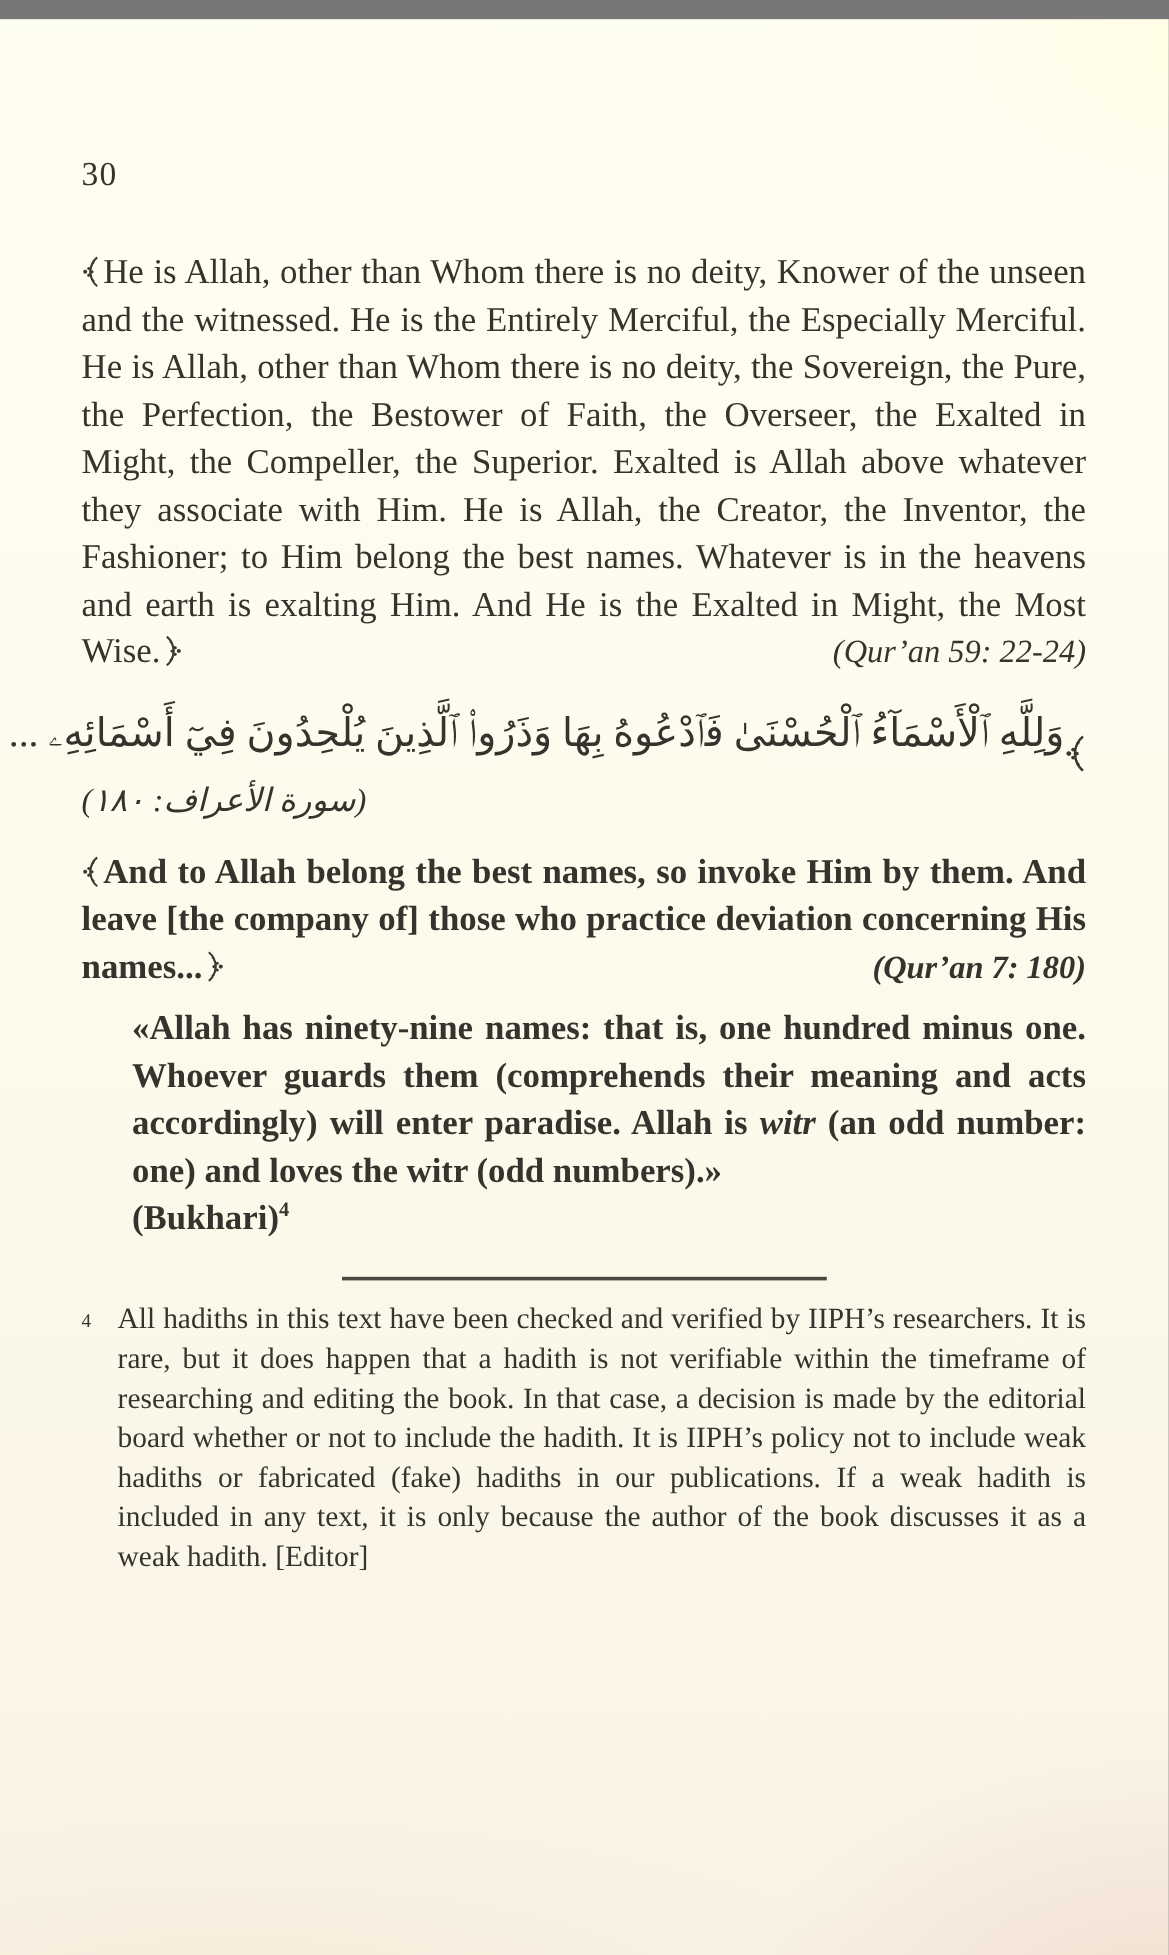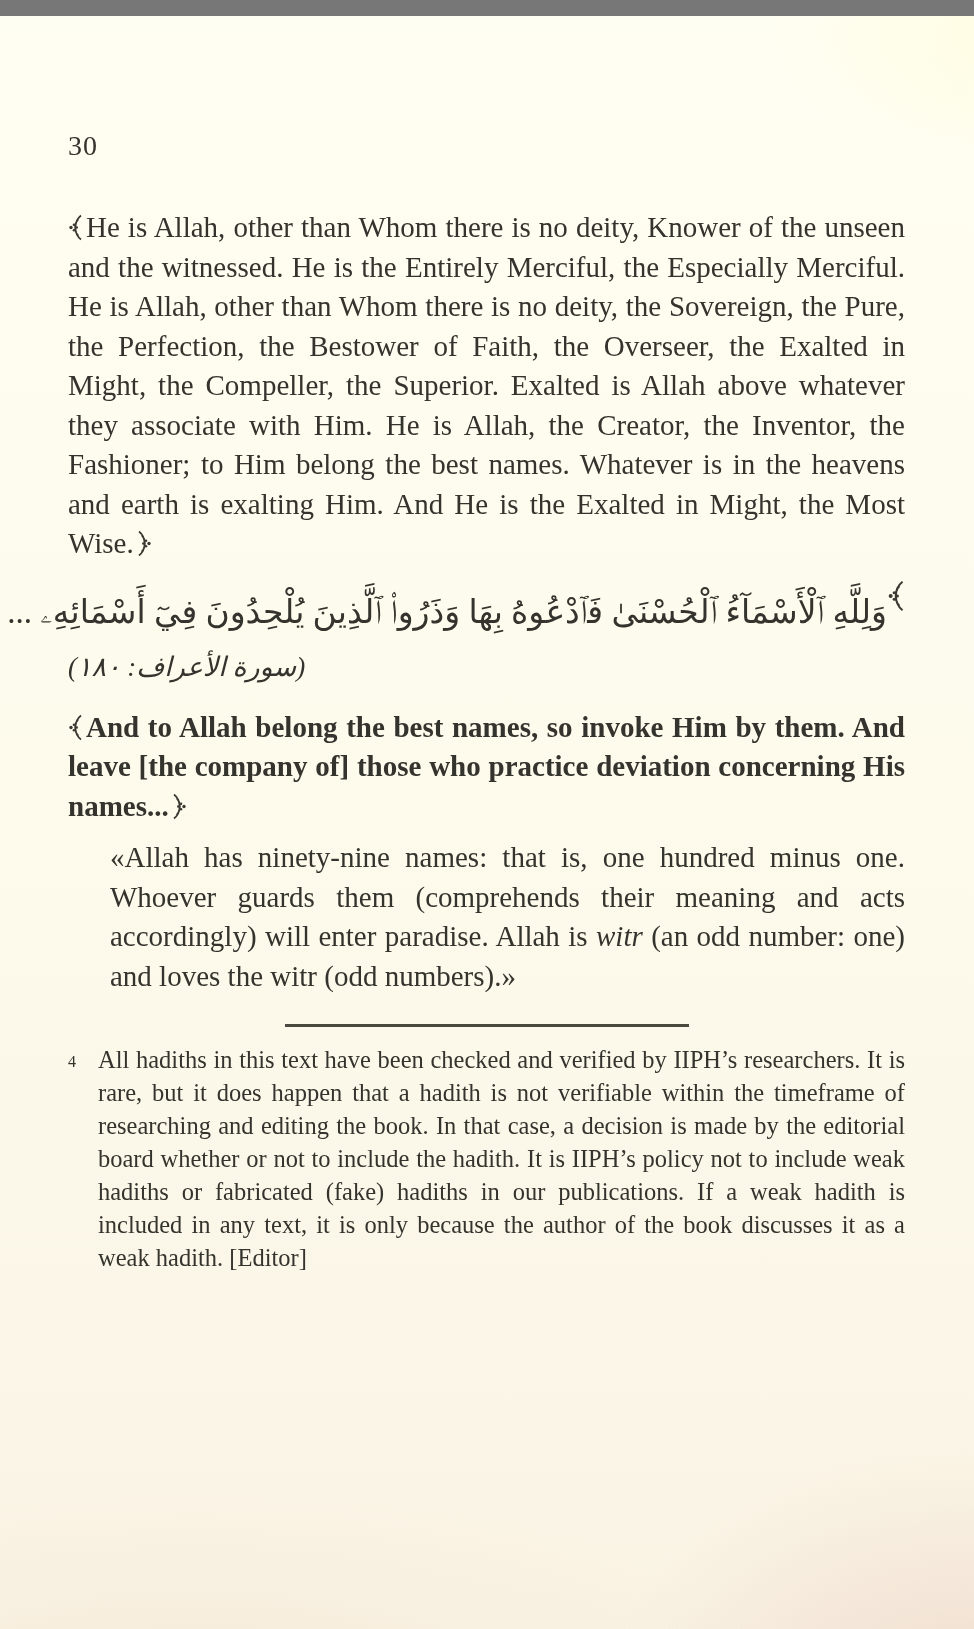--- a/index.html
+++ b/index.html
@@ -22,28 +22,28 @@
   .running-title{font-style:italic;margin-left:47px;}
   p{margin:0;}
   .body-text{font-size:29px;line-height:39.5px;text-align:justify;}
   .quote-1{margin-top:44px;}
   .ref{float:right;font-style:italic;font-size:27px;}
   .ornate{display:inline-block;vertical-align:-4px;margin-right:3px;}
   .ornate.close{transform:scaleX(-1);margin:0 0 0 3px;}
   .arabic-verse{
     margin-top:16px;height:64px;direction:rtl;text-align:center;
     font-size:33px;line-height:64px;white-space:nowrap;
-    display:flex;align-items:flex-start;justify-content:space-between;
+    display:flex;align-items:flex-end;justify-content:space-between;
   }
   .arabic-text{flex:1;text-align:center;}
   .verse-caption{margin-top:4px;direction:rtl;text-align:left;font-size:27px;line-height:38px;font-style:italic;}
   .quote-2{margin-top:22px;font-weight:bold;}
   .para{margin-top:10px;}
   .indent{text-indent:40px;}
-  .hadith{margin:12px 0 0 42px;font-size:29px;line-height:39.5px;text-align:justify;}
+  .hadith{margin:12px 0 0 42px;font-size:29px;line-height:39.5px;text-align:justify;font-weight:bold;}
   .hadith-attrib{text-align:left;}
   .sup{font-size:17px;vertical-align:super;line-height:0;}
   .italic{font-style:italic;}
   .closing{margin-top:12px;}
   .fn-divider{margin-top:28px;width:404px;border:0;border-top:3px solid #4a493f;}
   .footnote{margin-top:16px;display:flex;font-size:24.5px;line-height:33px;}
   .fn-marker{flex:0 0 30px;font-size:16px;padding-top:2px;}
   .fn-text{flex:1;text-align:justify;}
   svg.orn{display:block;}
 </style>
@@ -68,21 +68,21 @@
             </g>
           </svg></span><span>He is Allah, other than Whom there is no deity, Knower of the unseen and the witnessed. He is the Entirely Merciful, the Especially Merciful. He is Allah, other than Whom there is no deity, the Sovereign, the Pure, the Perfection, the Bestower of Faith, the Overseer, the Exalted in Might, the Compeller, the Superior. Exalted is Allah above whatever they associate with Him. He is Allah, the Creator, the Inventor, the Fashioner; to Him belong the best names. Whatever is in the heavens and earth is exalting Him. And He is the Exalted in Might, the Most Wise.</span><span class="ornate close"><svg class="orn" width="15" height="27" viewBox="0 0 15 27">
             <path d="M13 1.5 C5.5 7.5 5.5 19.5 13 25.5" stroke="#3a3a33" fill="none" stroke-width="1.7"></path>
             <path d="M10.5 5.5 C6 9.5 6 17.5 10.5 21.5" stroke="#3a3a33" fill="none" stroke-width="1.2"></path>
             <g fill="#3a3a33">
               <circle cx="3" cy="13.5" r="1.7"></circle>
               <circle cx="6" cy="10.7" r="1.3"></circle>
               <circle cx="6" cy="16.3" r="1.3"></circle>
               <circle cx="8.7" cy="13.5" r="1.3"></circle>
             </g>
-          </svg></span></p>
+          </svg></span><span class="ref">(Qur’an 59: 22-24)</span></p>
 
     <div class="arabic-verse">
       <span class="ornate" style="margin:0;">
           <svg class="orn" width="18" height="32" viewBox="0 0 15 27">
             <path d="M13 1.5 C5.5 7.5 5.5 19.5 13 25.5" stroke="#3a3a33" fill="none" stroke-width="1.7"></path>
             <path d="M10.5 5.5 C6 9.5 6 17.5 10.5 21.5" stroke="#3a3a33" fill="none" stroke-width="1.2"></path>
             <g fill="#3a3a33">
               <circle cx="3" cy="13.5" r="1.7"></circle>
               <circle cx="6" cy="10.7" r="1.3"></circle>
               <circle cx="6" cy="16.3" r="1.3"></circle>
@@ -107,25 +107,26 @@
             </g>
           </svg></span><span>And to Allah belong the best names, so invoke Him by them. And leave [the company of] those who practice deviation concerning His names...</span><span class="ornate close"><svg class="orn" width="15" height="27" viewBox="0 0 15 27">
             <path d="M13 1.5 C5.5 7.5 5.5 19.5 13 25.5" stroke="#3a3a33" fill="none" stroke-width="1.7"></path>
             <path d="M10.5 5.5 C6 9.5 6 17.5 10.5 21.5" stroke="#3a3a33" fill="none" stroke-width="1.2"></path>
             <g fill="#3a3a33">
               <circle cx="3" cy="13.5" r="1.7"></circle>
               <circle cx="6" cy="10.7" r="1.3"></circle>
               <circle cx="6" cy="16.3" r="1.3"></circle>
               <circle cx="8.7" cy="13.5" r="1.3"></circle>
             </g>
-          </svg></span></p>
+          </svg></span><span class="ref">(Qur’an 7: 180)</span></p>
 
 
     <blockquote class="hadith">
       <p class="body-text"><span>«Allah has ninety-nine names: that is, one hundred minus one. Whoever guards them (comprehends their meaning and acts accordingly) will enter paradise. Allah is </span><span class="italic">witr</span><span> (an odd number: one) and loves the witr (odd numbers).»</span></p>
+      <p class="hadith-attrib"><span>(Bukhari)</span><span class="sup">4</span></p>
     </blockquote>
 
 
     <hr class="fn-divider">
 
     <div class="footnote">
       <span class="fn-marker">4</span>
       <span class="fn-text">All hadiths in this text have been checked and verified by IIPH’s researchers. It is rare, but it does happen that a hadith is not verifiable within the timeframe of researching and editing the book. In that case, a decision is made by the editorial board whether or not to include the hadith. It is IIPH’s policy not to include weak hadiths or fabricated (fake) hadiths in our publications. If a weak hadith is included in any text, it is only because the author of the book discusses it as a weak hadith. [Editor]</span>
     </div>
 

